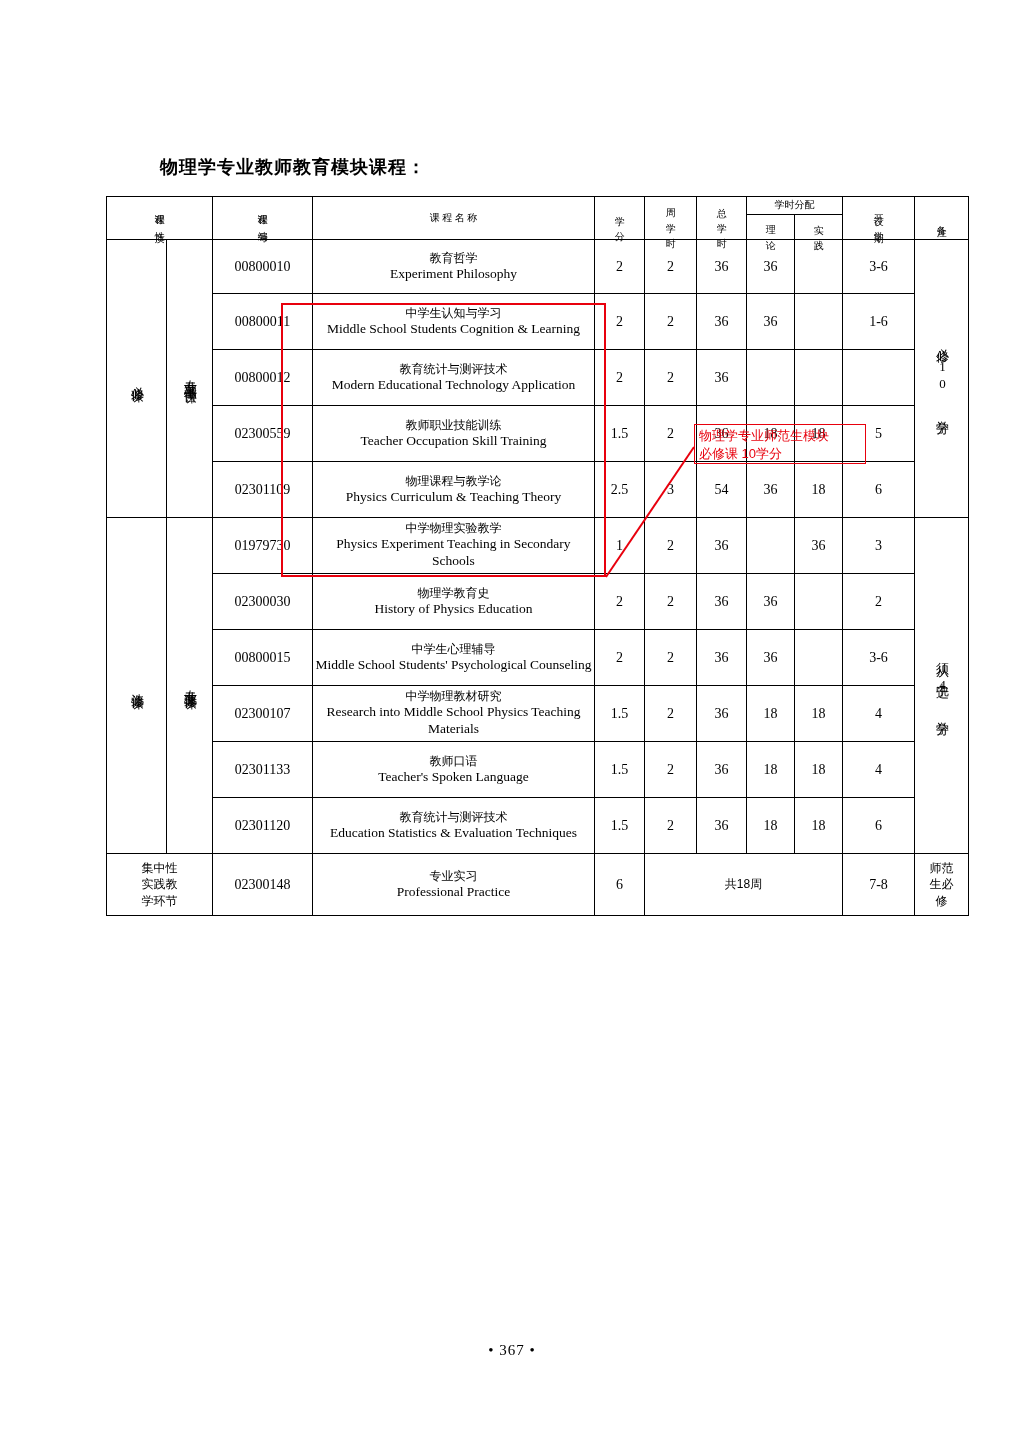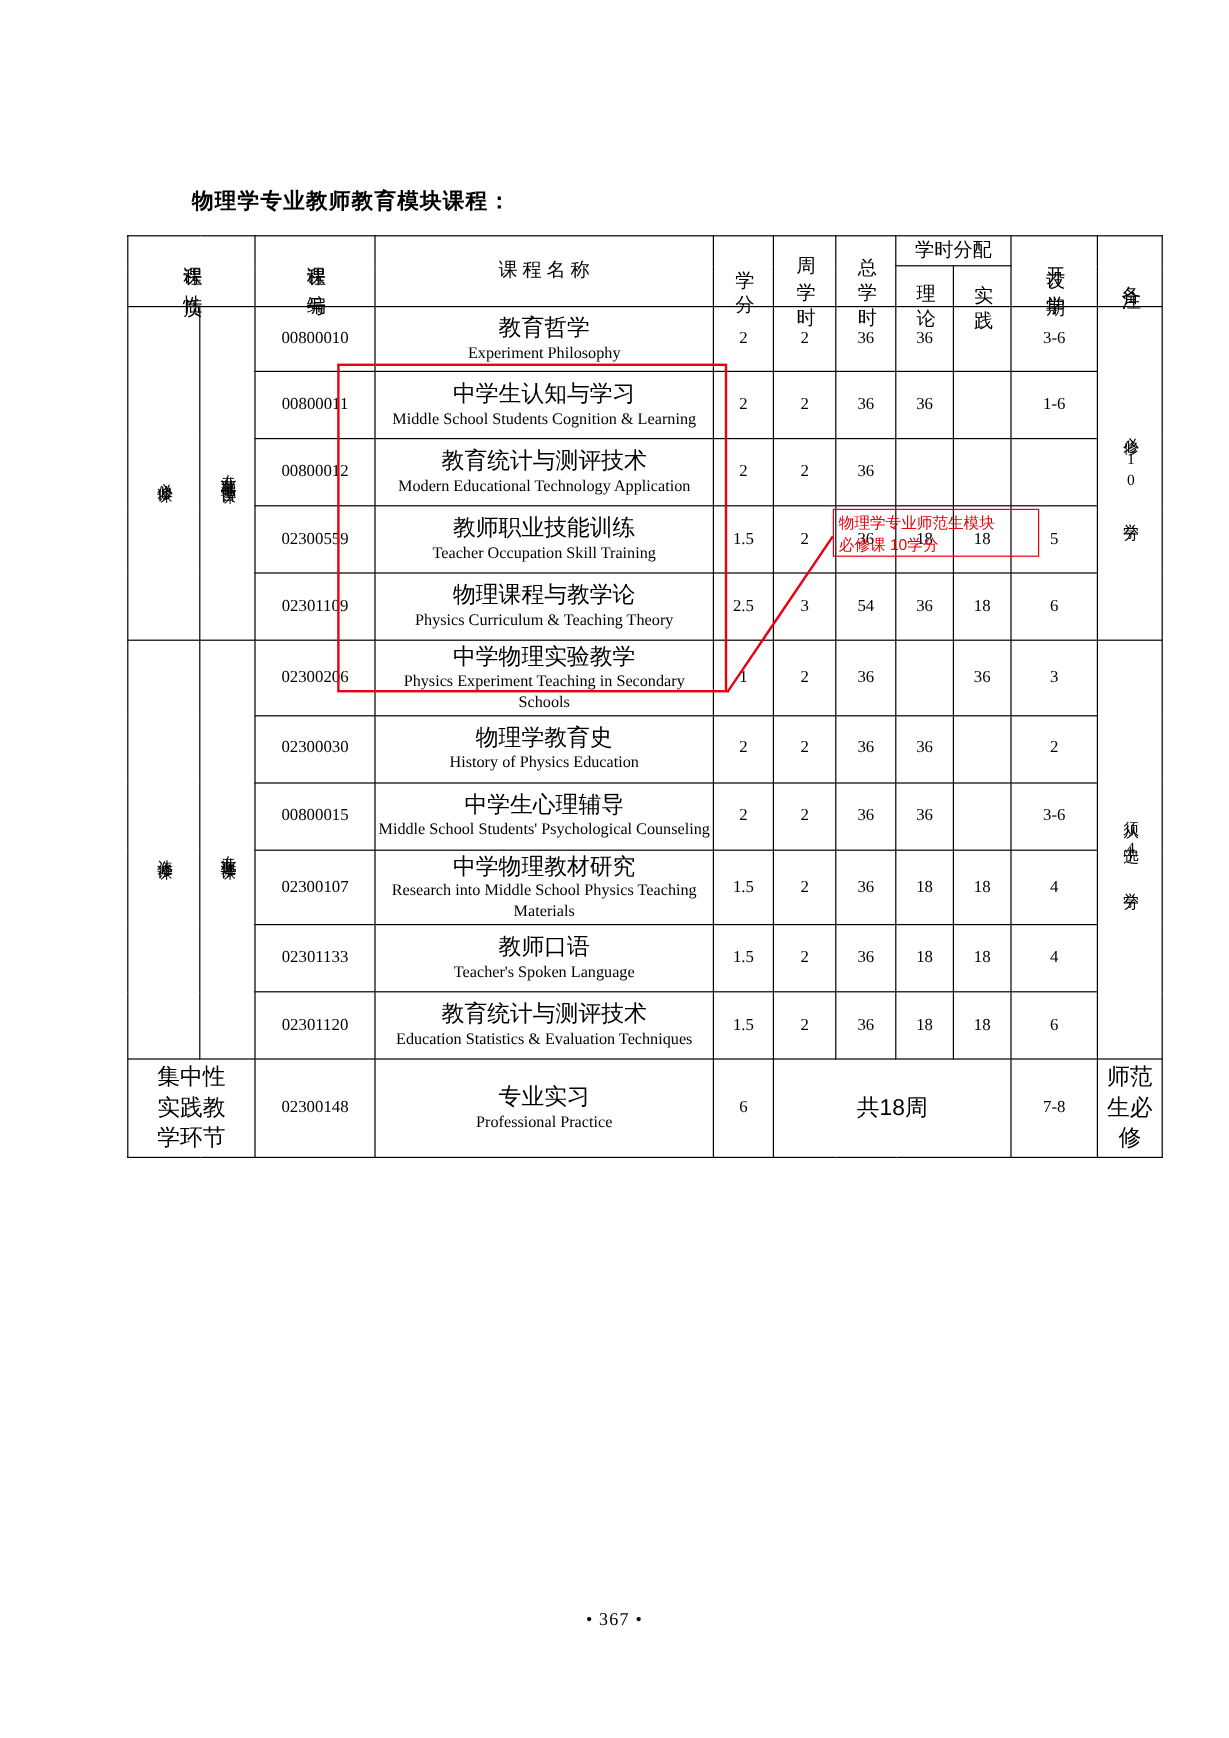--- a/index.html
+++ b/index.html
@@ -49,25 +49,25 @@
     line-height: 1.25;
   }
   .vtext {
     writing-mode: vertical-rl;
     text-orientation: upright;
     letter-spacing: 2px;
     display: inline-block;
     line-height: 1.15;
   }
   .head-cell {
-    font-size: 16px;
+    font-size: 10px;
   }
   .cn {
     font-family: "Liberation Sans", "DejaVu Sans", sans-serif;
-    font-size: 19px;
+    font-size: 12px;
   }
   .en {
     font-family: "Liberation Serif", "DejaVu Serif", serif;
     font-size: 13.5px;
   }
   .code {
     font-family: "Liberation Serif", "DejaVu Serif", serif;
     font-size: 14px;
   }
   .num {
@@ -259,21 +259,21 @@
         <td class="num">6</td>
       </tr>
 
       <tr style="height:56px">
         <td rowspan="6">
           <span class="vtext">选修课</span>
         </td>
         <td rowspan="6">
           <span class="vtext">专业选修课</span>
         </td>
-        <td class="code">02300206</td>
+        <td class="code">01979730</td>
         <td class="name-cell">
           <div class="cn">中学物理实验教学</div>
           <div class="en">Physics Experiment Teaching in Secondary Schools</div>
         </td>
         <td class="num">1</td>
         <td class="num">2</td>
         <td class="num">36</td>
         <td class="num"></td>
         <td class="num">36</td>
         <td class="num">3</td>

